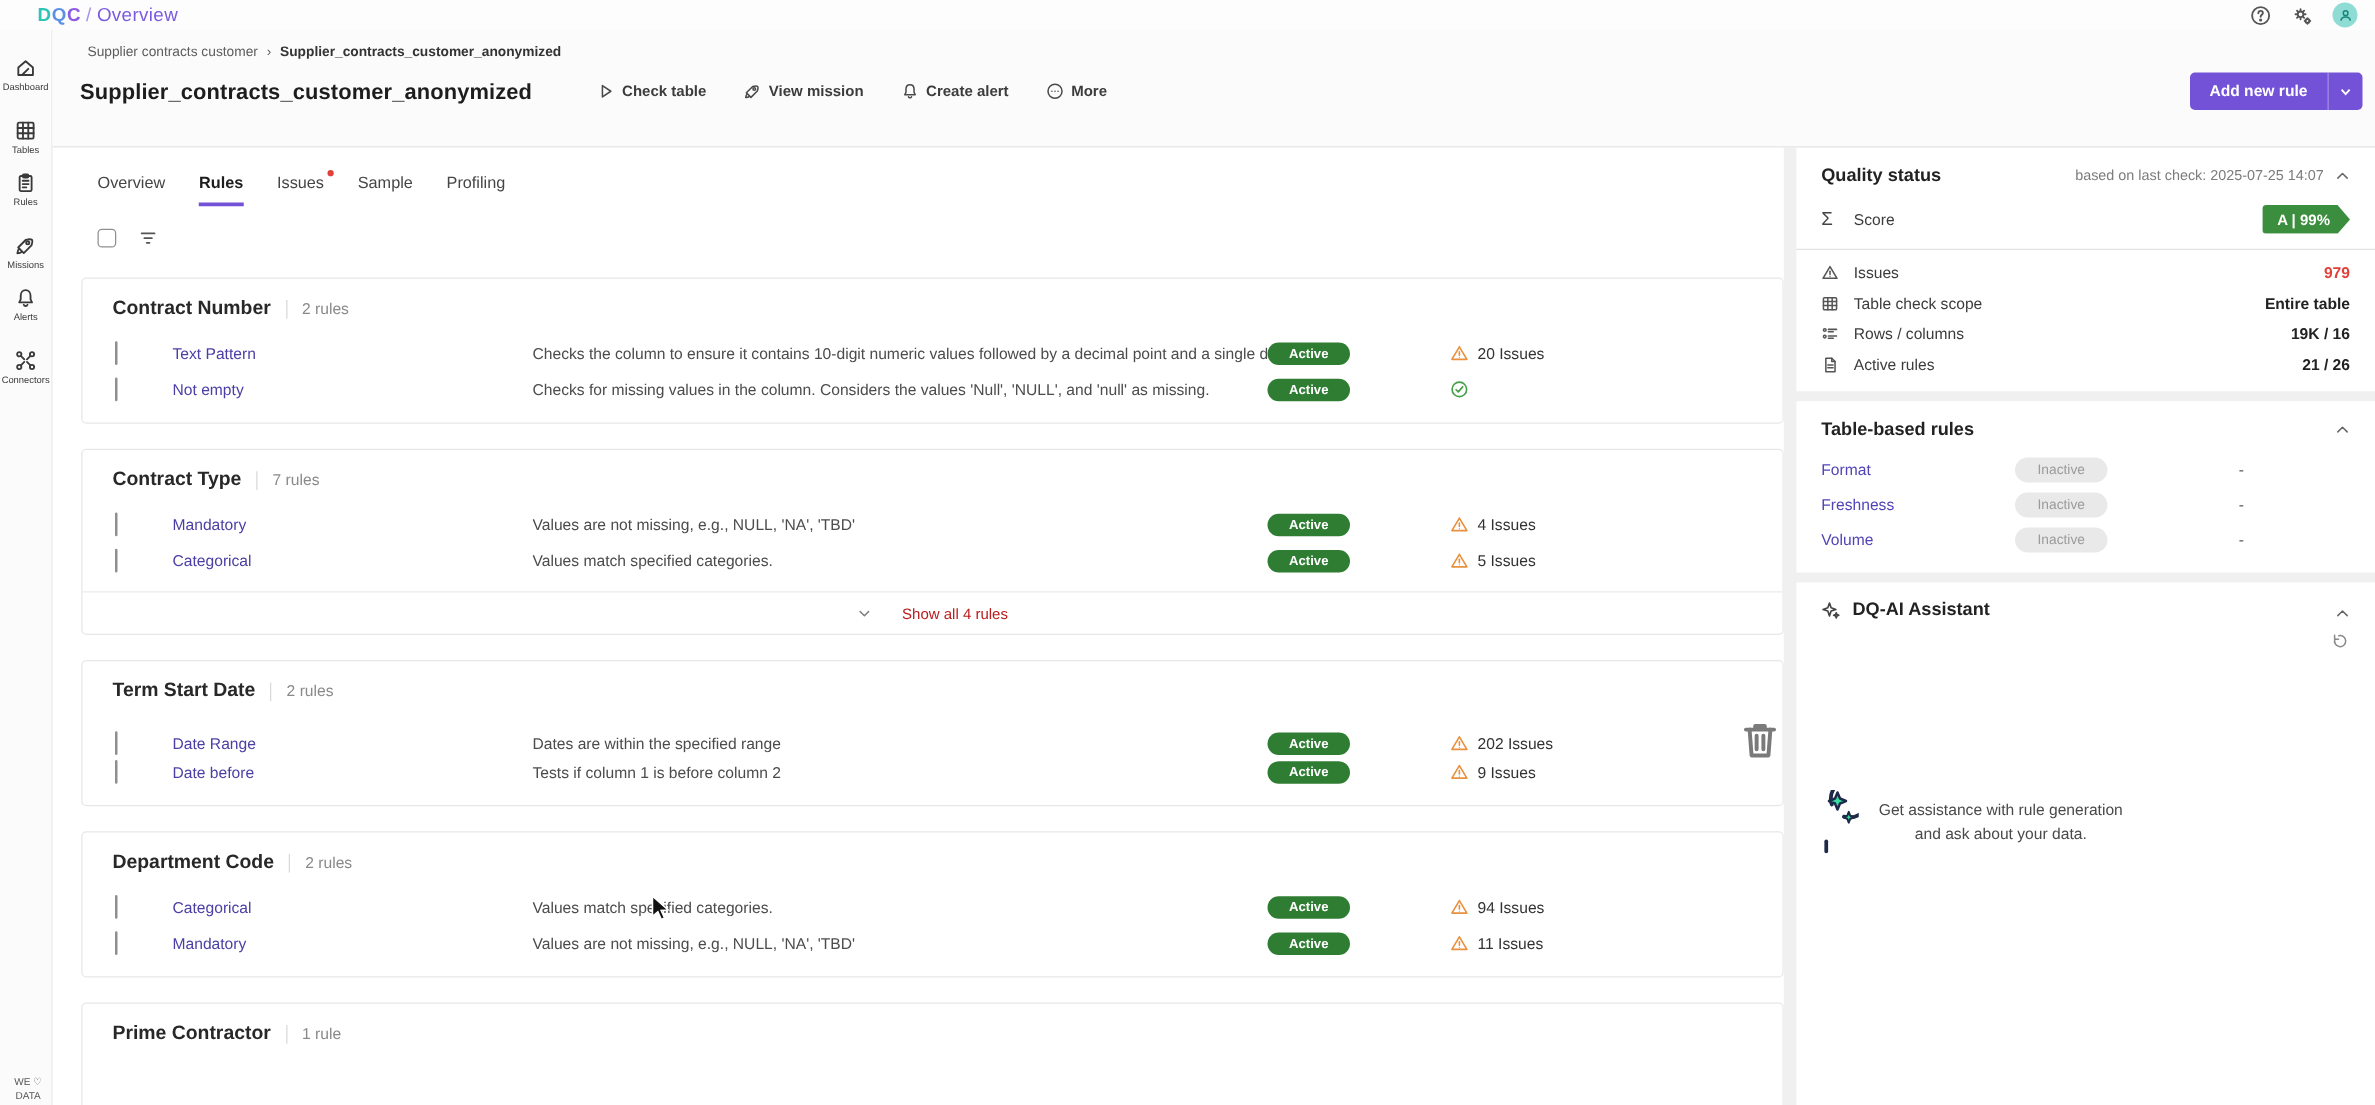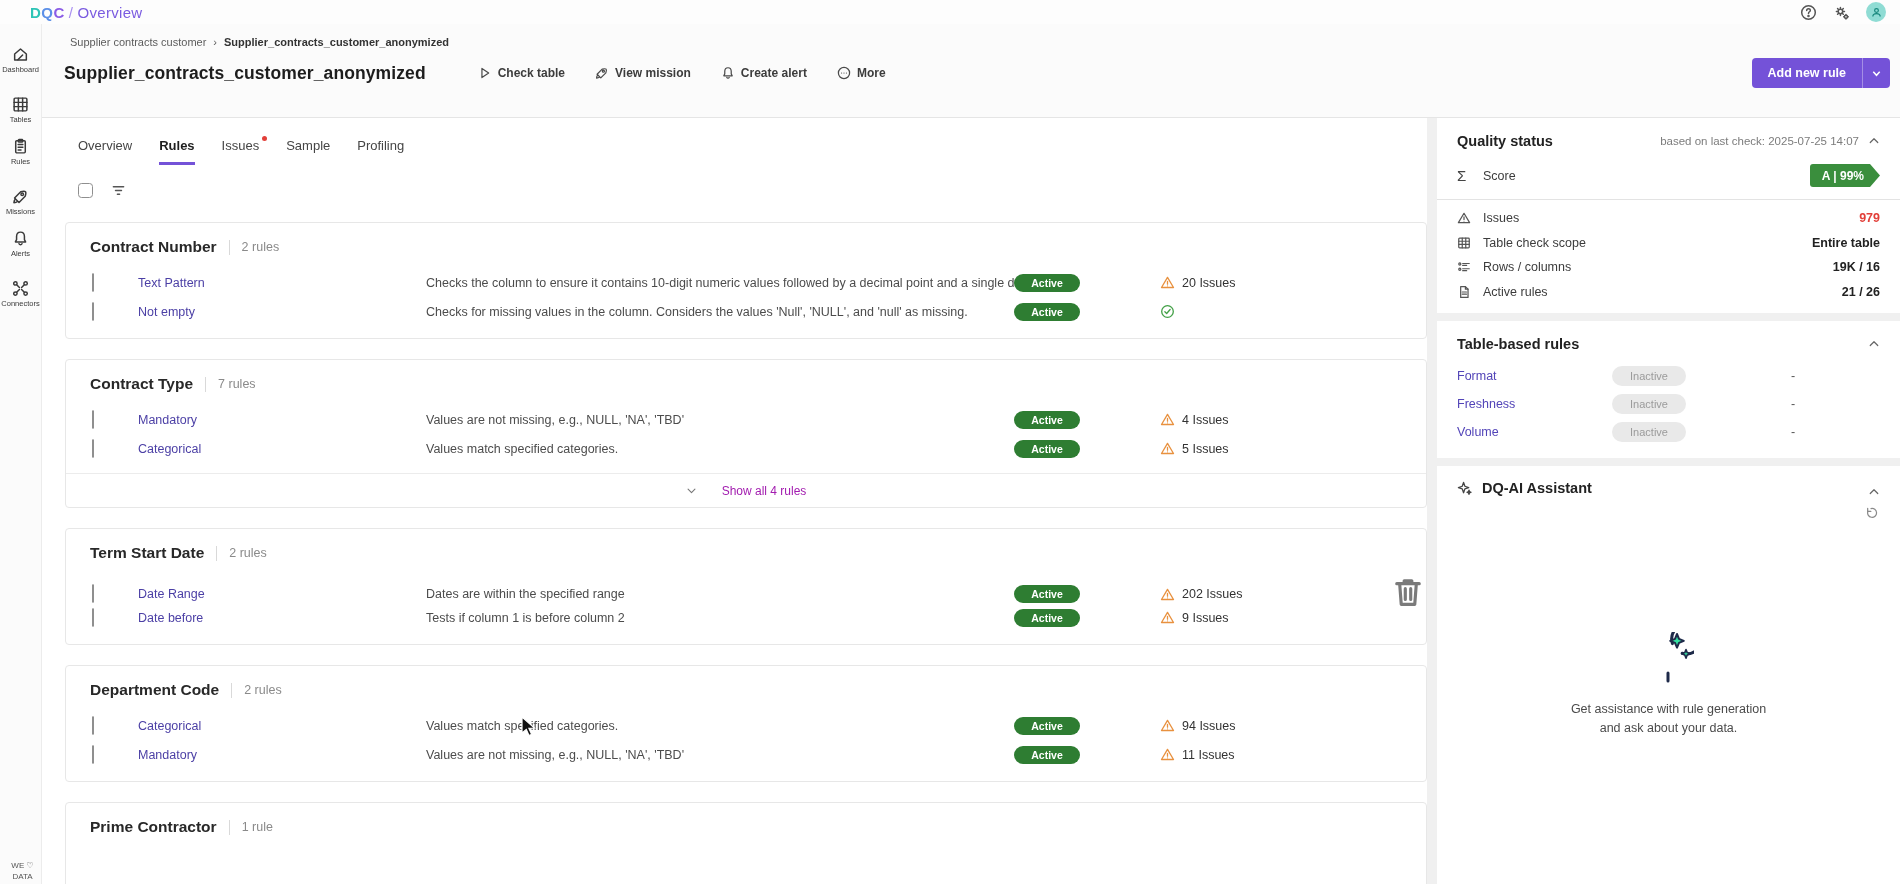--- a/index.html
+++ b/index.html
@@ -63,21 +63,21 @@
   .group-count { font-size:12.5px; color:#8a8a8a; }
   .rule-row { display:grid; grid-template-columns:72px 288px 1fr 146px 230px 36px; align-items:center; height:29px; }
   .rule-row .cbx { margin-left:26px; width:14px; height:14px; }
   .rule-link { font-size:12.5px; color:var(--link); cursor:pointer; }
   .rule-desc { font-size:12.5px; color:#4c4c4c; white-space:nowrap; overflow:hidden; }
   .pill-active { width:66px; height:18px; border-radius:10px; background:var(--active_green); color:#fff; font-size:10.5px; font-weight:700; display:flex; align-items:center; justify-content:center; }
   .issues-cell { display:flex; align-items:center; gap:7px; font-size:12.5px; color:#333; }
   .issues-cell .icn { width:15px; height:15px; }
   .warn { color:var(--warn_orange); } .ok { color:#43a047; }
   .trash { width:15px; height:15px; color:#7a7a7a; cursor:pointer; }
-  .group-ft { margin-top:10px; border-top:1px solid #ececec; height:34px; display:flex; align-items:center; justify-content:center; gap:25px; font-size:12px; color:#a21caf; cursor:pointer; }
+  .group-ft { margin-top:10px; border-top:1px solid #ececec; height:34px; display:flex; align-items:center; justify-content:center; gap:25px; font-size:12px; color:#b91c1c; cursor:pointer; }
   .group-ft svg { width:11px; height:11px; color:#777; }
   .group-pad { height:12px; }
 
   
   .rail { width:463px; display:flex; flex-direction:column; gap:8px; overflow:hidden; }
   .rail-card { background:#fff; }
   .rc-hd { display:flex; align-items:center; padding:15px 20px 0 20px; }
   .rc-title { font-size:14.5px; font-weight:700; color:#222; }
   .rc-sub { margin-left:auto; font-size:11.5px; color:#7c7c7c; display:flex; align-items:center; gap:9px; }
   .chev { width:12px; height:12px; color:#666; cursor:pointer; }
@@ -98,21 +98,21 @@
   .tb-dash { margin-left:105px; font-size:12.5px; color:#555; }
   .tbr-card { padding-bottom:12px; }
   .tbr-card .rc-hd { padding-bottom:10px; }
 
   .ai-card { flex:1; display:flex; flex-direction:column; }
   .ai-hd { display:flex; align-items:flex-end; gap:10px; padding:14px 20px 0 20px; }
   .ai-hd .spark { width:15px; height:15px; color:#444; }
   .ai-hd .chev { margin-left:auto; }
   .ai-reset { display:flex; justify-content:flex-end; padding:10px 22px 0 0; }
   .ai-reset .icn { width:14px; height:14px; color:#8a8a8a; cursor:pointer; }
-  .ai-center { margin-top:112px; display:flex; flex-direction:column; align-items:center; gap:16px; }
+  .ai-center { margin-top:112px; display:flex; flex-direction:row; align-items:center; gap:16px; }
   .ai-text { font-size:12.5px; color:#4a4a4a; text-align:center; line-height:1.55; }
 
   .cursor { position:absolute; left:478px; top:598px; width:17px; height:22px; z-index:50; pointer-events:none; }
 </style>
 </head>
 <body>
 
 <div class="topbar">
   <div class="logo">
     <span><span class="d">D</span><span class="q">Q</span><span class="c">C</span></span>

